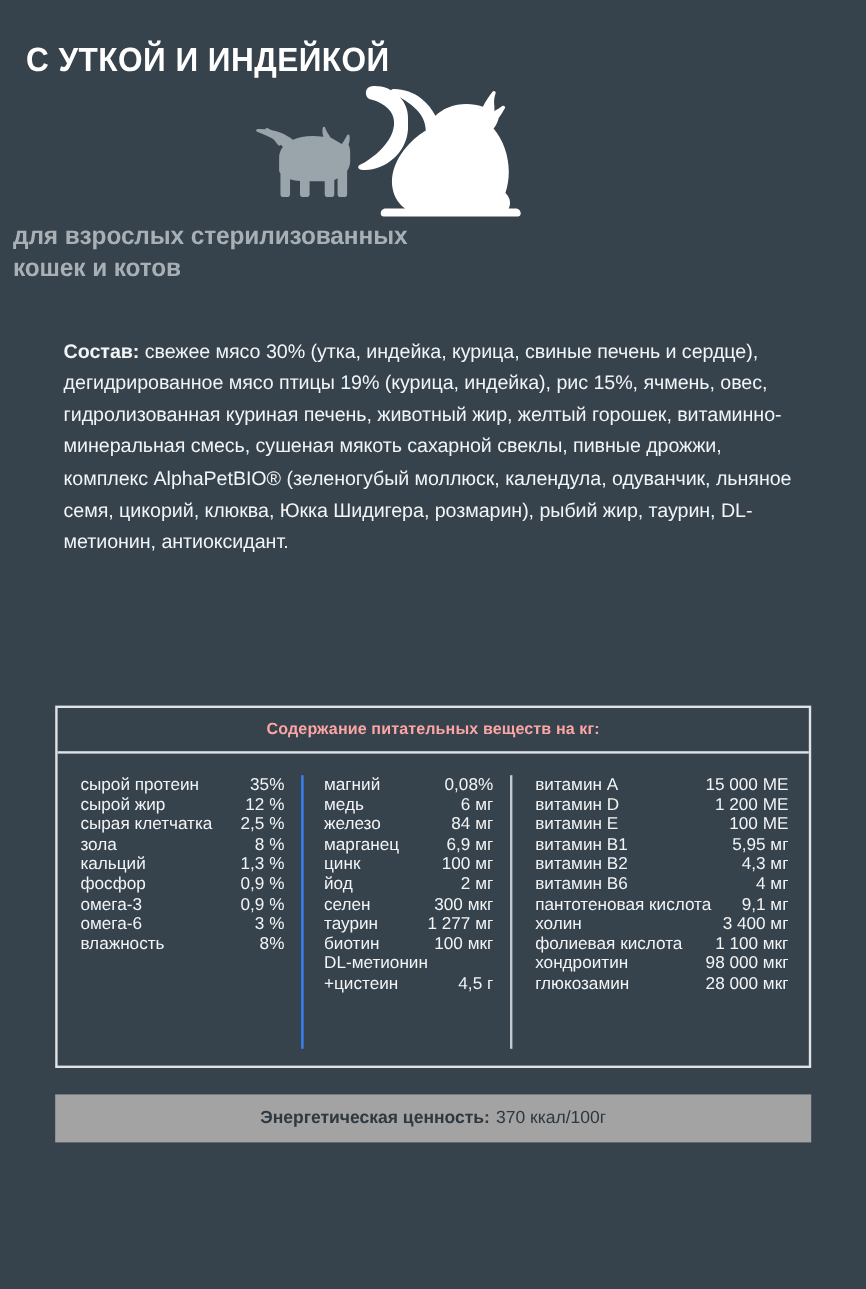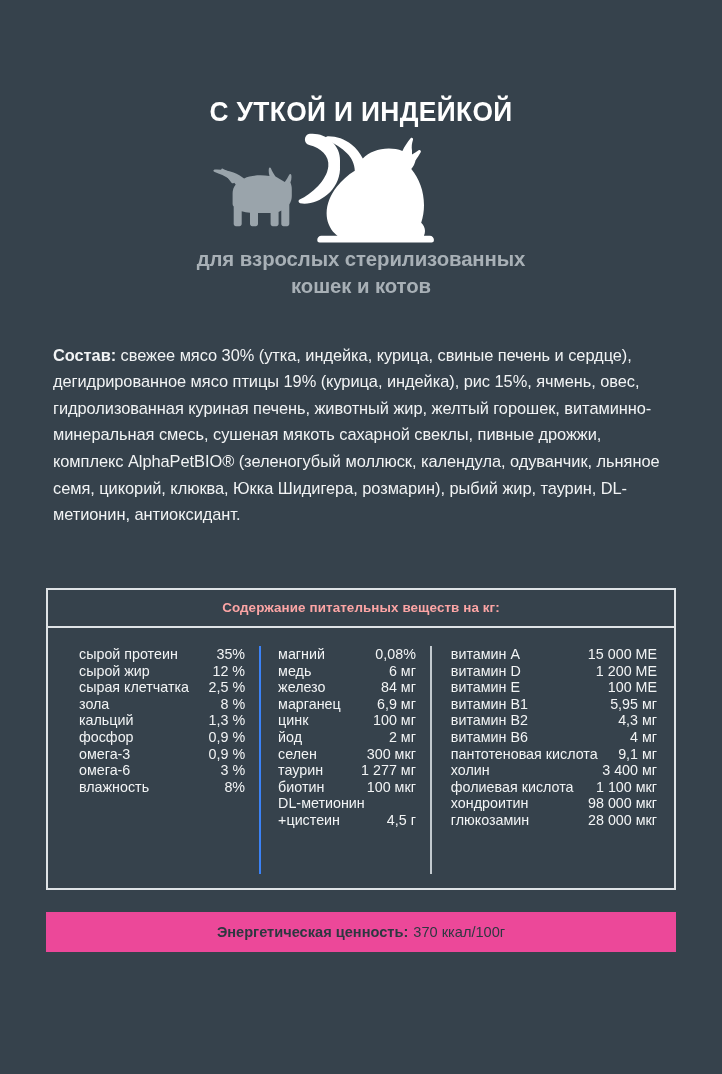--- a/index.html
+++ b/index.html
@@ -12,22 +12,21 @@
     height: 1074px;
     background: #36424c;
     font-family: "Liberation Sans", "DejaVu Sans", sans-serif;
     color: #ffffff;
     overflow: hidden;
     position: relative;
   }
 
   
   .header {
-    padding-top: 98px;
-    text-align: center;
+    margin-top: 36px;
   }
   .title {
     font-size: 28px;
     font-weight: bold;
     letter-spacing: 0.4px;
     color: #ffffff;
     line-height: 1;
     margin: 0;
     transform: scaleX(0.94);
   }
@@ -82,21 +81,21 @@
     line-height: 36px;
     text-align: center;
     font-size: 13.4px;
     font-weight: bold;
     color: #fca5a5;
     border-bottom: 2px solid #dfe3e6;
     letter-spacing: 0.1px;
   }
   .nutri-body {
     display: flex;
-    padding: 18px 0 0 12px;
+    padding: 18px 0 0 0;
     height: 246px;
     box-sizing: border-box;
   }
   .col {
     box-sizing: border-box;
   }
   .col-1 { width: 203px; padding: 0 14px 0 19px; }
   .col-2 { width: 174px; padding: 0 14px 0 17px; border-left: 2px solid #3b82f6; }
   .col-3 { width: 249px; padding: 0 17px 0 19px; border-left: 2px solid #c3cacf; }
 
@@ -311,16 +310,16 @@
           <span class="v">98 000 мкг</span>
         </div>
         <div class="row">
           <span class="k">глюкозамин</span>
           <span class="v">28 000 мкг</span>
         </div>
       </div>
   </div>
 </div>
 
-<div class="energy" style="background: #ec4899;">
+<div class="energy" style="background: #a3a3a3;">
   <b>Энергетическая ценность:</b>
     <span class="val">370 ккал/100г</span>
 </div>
 
 </body></html>

